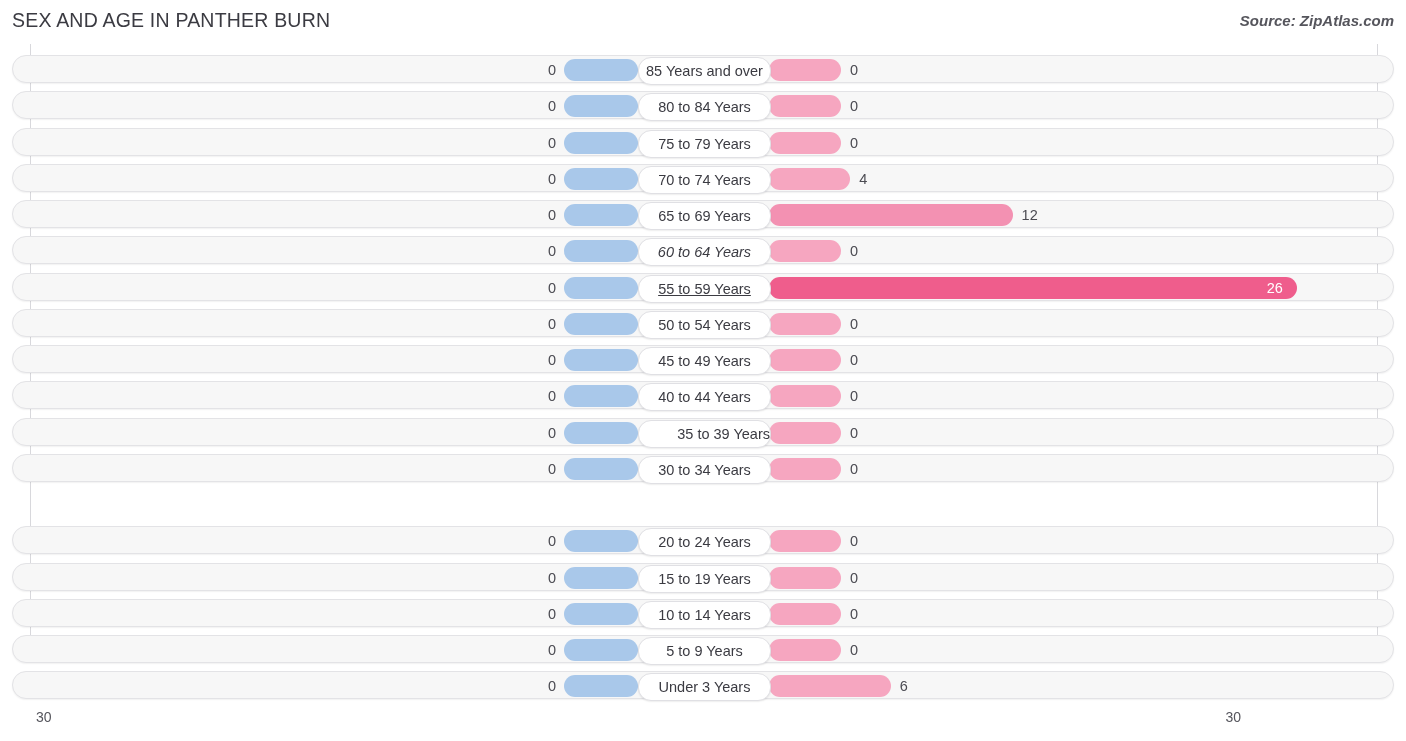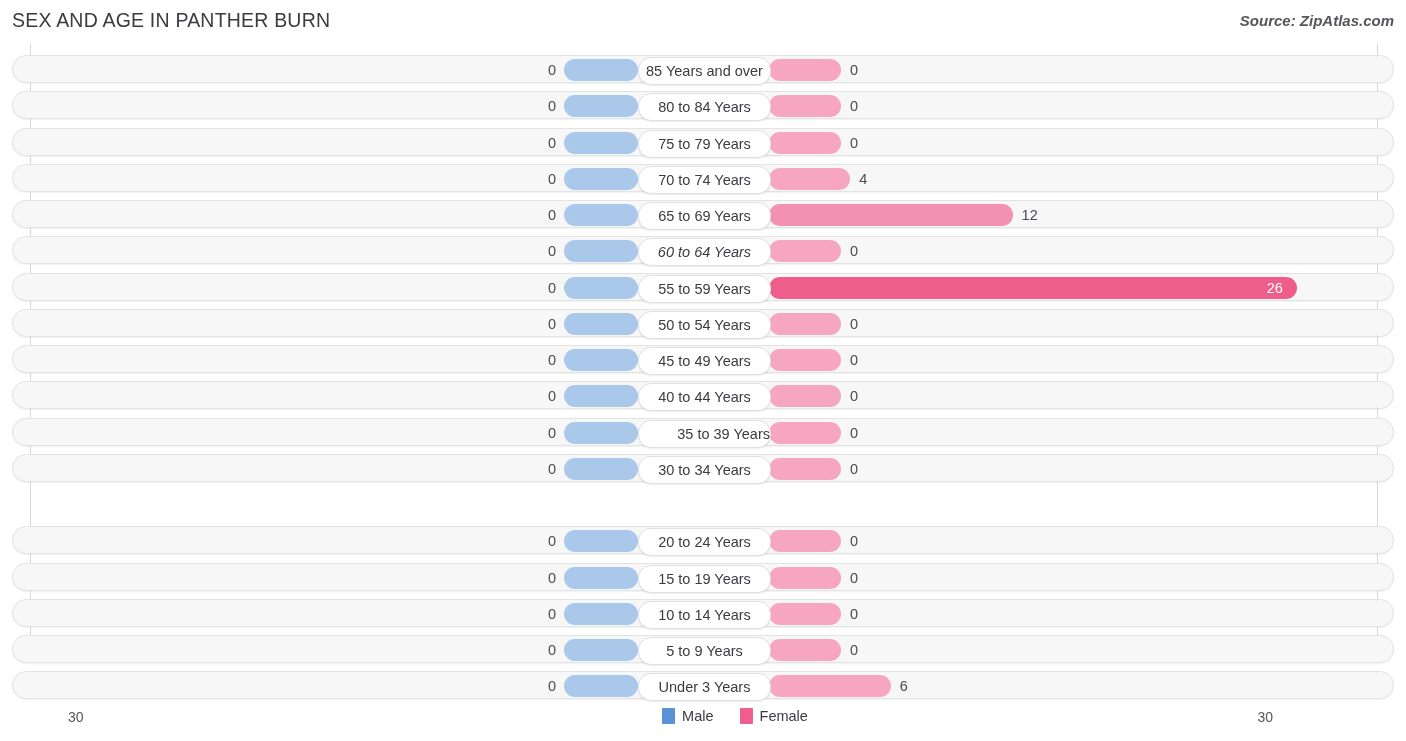--- a/index.html
+++ b/index.html
@@ -139,21 +139,20 @@
     z-index: 5;
   }
 
   
   .footer {
     position: absolute;
     left: 0;
     top: 702px;
     width: 1277px;
     height: 39px;
-    margin-left: 32px;
   }
   .axis-label {
     position: absolute;
     top: 7px;
     font-size: 14px;
     color: #55555c;
   }
   .axis-label.left  { left: 36px; }
   .axis-label.right { right: 36px; }
 
@@ -250,21 +249,21 @@
         <div class="val right" style="left: 837px; width: 52px;">0</div>
         <div class="age-pill" style="left: 625px; width: 131px; font-style: italic;">60 to 64 Years</div>
       </div>
     </div>
     <div class="row" style="top: 228.5px;">
       <div class="bar-layer">
         <div class="bar male" style="left: 551px; width: 74px;"></div>
         <div class="val left" style="left: 491px; width: 52px;">0</div>
         <div class="bar female strong" style="left: 756px; width: 527.8px;"></div>
         <div class="val inside" style="left: 1223.8px; width: 46px;">26</div>
-        <div class="age-pill" style="left: 625px; width: 131px;">55 to 59 Years</div>
+        <div class="age-pill" style="left: 625px; width: 131px; text-decoration: underline;">55 to 59 Years</div>
       </div>
     </div>
     <div class="row" style="top: 264.75px;">
       <div class="bar-layer">
         <div class="bar male" style="left: 551px; width: 74px;"></div>
         <div class="val left" style="left: 491px; width: 52px;">0</div>
         <div class="bar female" style="left: 756px; width: 72px;"></div>
         <div class="val right" style="left: 837px; width: 52px;">0</div>
         <div class="age-pill" style="left: 625px; width: 131px;">50 to 54 Years</div>
       </div>
@@ -348,23 +347,13 @@
         <div class="bar female" style="left: 756px; width: 121.8px;"></div>
         <div class="val right" style="left: 886.8px; width: 52px;">6</div>
         <div class="age-pill" style="left: 625px; width: 131px;">Under 3 Years</div>
       </div>
     </div>
   </div>
 
 <div class="footer">
   <div class="axis-label left">30</div>
   <div class="axis-label right">30</div>
-  <div class="legend">
-    <span class="legend-item">
-      <span class="legend-swatch" id="sw-male" style="background: rgb(90, 146, 212);"></span>
-      <span class="legend-text">Male</span>
-    </span>
-    <span class="legend-item">
-      <span class="legend-swatch" id="sw-female" style="background: rgb(239, 93, 140);"></span>
-      <span class="legend-text">Female</span>
-    </span>
-  </div>
 </div>
 
 </body></html>

